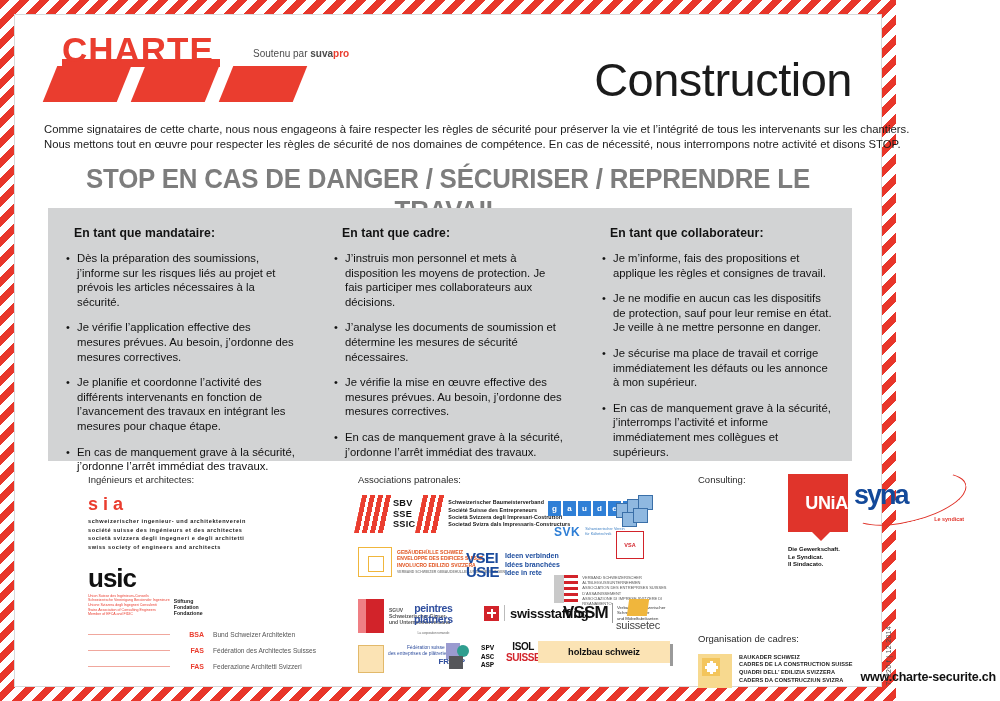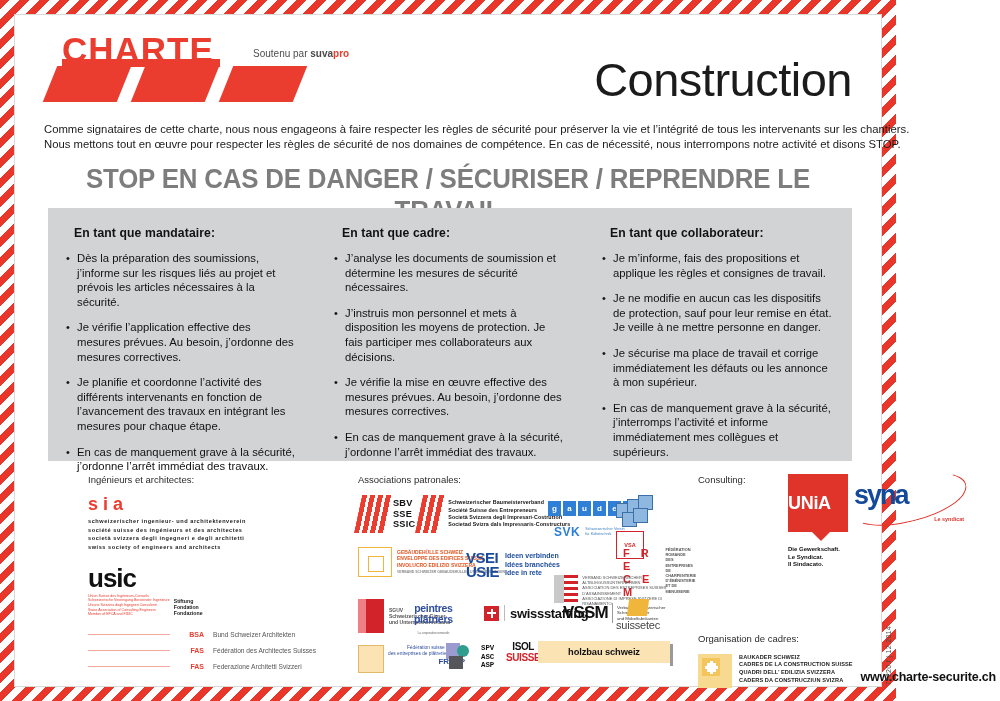--- a/index.html
+++ b/index.html
@@ -309,21 +309,21 @@
   .batisseurs{left:196px;top:80px;display:flex;align-items:flex-start;}
   .bat-icon{width:30px;height:28px;background:#c9c9c9;position:relative;}
   .bat-icon:after{content:"";position:absolute;right:0;top:0;width:14px;height:28px;
     background:repeating-linear-gradient(to bottom,#d2232a 0 3px,#fff 3px 6px);}
   .bat-txt{margin-left:4px;}
   .bat-txt div{font-size:4px;color:#555;line-height:5.2px;}
 
   
   .unia{
     width:60px;height:58px;background:#e0342b;position:relative;
-    display:flex;align-items:center;justify-content:flex-start;
+    display:flex;align-items:center;justify-content:flex-end;
   }
   .unia span{font-size:18px;font-weight:bold;color:#fff;letter-spacing:-.3px;}
   .unia:after{
     content:"";position:absolute;left:24px;bottom:-9px;
     border-left:9px solid transparent;border-right:9px solid transparent;
     border-top:9px solid #e0342b;
   }
   .unia-sub{margin-top:14px;}
   .unia-sub div{font-size:6px;font-weight:bold;color:#111;line-height:7.6px;}
   .syna{position:relative;width:120px;height:52px;}
@@ -397,22 +397,22 @@
         <ul>
           <li>Dès la préparation des soumissions, j’informe sur les risques liés au projet et prévois les articles nécessaires à la sécurité.</li>
           <li>Je vérifie l’application effective des mesures prévues. Au besoin, j’ordonne des mesures correctives.</li>
           <li>Je planifie et coordonne l’activité des différents intervenants en fonction de l’avancement des travaux en intégrant les mesures pour chaque étape.</li>
           <li>En cas de manquement grave à la sécurité, j’ordonne l’arrêt immédiat des travaux.</li>
         </ul>
       </div>
       <div class="box">
         <h3>En tant que cadre:</h3>
         <ul>
+          <li>J’instruis mon personnel et mets à disposition les moyens de protection. Je fais participer mes collaborateurs aux décisions.</li>
           <li>J’analyse les documents de soumission et détermine les mesures de sécurité nécessaires.</li>
-          <li>J’instruis mon personnel et mets à disposition les moyens de protection. Je fais participer mes collaborateurs aux décisions.</li>
           <li>Je vérifie la mise en œuvre effective des mesures prévues. Au besoin, j’ordonne des mesures correctives.</li>
           <li>En cas de manquement grave à la sécurité, j’ordonne l’arrêt immédiat des travaux.</li>
         </ul>
       </div>
       <div class="box">
         <h3>En tant que collaborateur:</h3>
         <ul>
           <li>Je m’informe, fais des propositions et applique les règles et consignes de travail.</li>
           <li>Je ne modifie en aucun cas les dispositifs de protection, sauf pour leur remise en état. Je veille à ne mettre personne en danger.</li>
           <li>Je sécurise ma place de travail et corrige immédiatement les défauts ou les annonce à mon supérieur.</li>
@@ -520,34 +520,20 @@
             <i class="cube" style="left:6px;top:17px"></i>
             <i class="cube" style="left:17px;top:13px"></i>
           </div>
 
           <div class="lg vsa">
             <div class="vsa-box">
               <span>VSA</span>
             </div>
           </div>
 
-          <div class="lg frecem">
-            <div class="frecem-letters">
-              <div>F R E</div>
-              <div>C E M</div>
-            </div>
-            <div class="frecem-txt">
-              <div>FÉDÉRATION</div>
-              <div>ROMANDE</div>
-              <div>DES ENTREPRISES</div>
-              <div>DE CHARPENTERIE</div>
-              <div>D’ÉBÉNISTERIE</div>
-              <div>ET DE MENUISERIE</div>
-            </div>
-          </div>
 
           <div class="lg gebaude">
             <div class="geb-icon"></div>
             <div class="geb-txt">
               <div>GEBÄUDEHÜLLE SCHWEIZ</div>
               <div>ENVELOPPE DES EDIFICES SUISSE</div>
               <div>INVOLUCRO EDILIZIO SVIZZERA</div>
               <div class="g2">VERBAND SCHWEIZER GEBÄUDEHÜLLEN-UNTERNEHMUNGEN</div>
             </div>
           </div>

